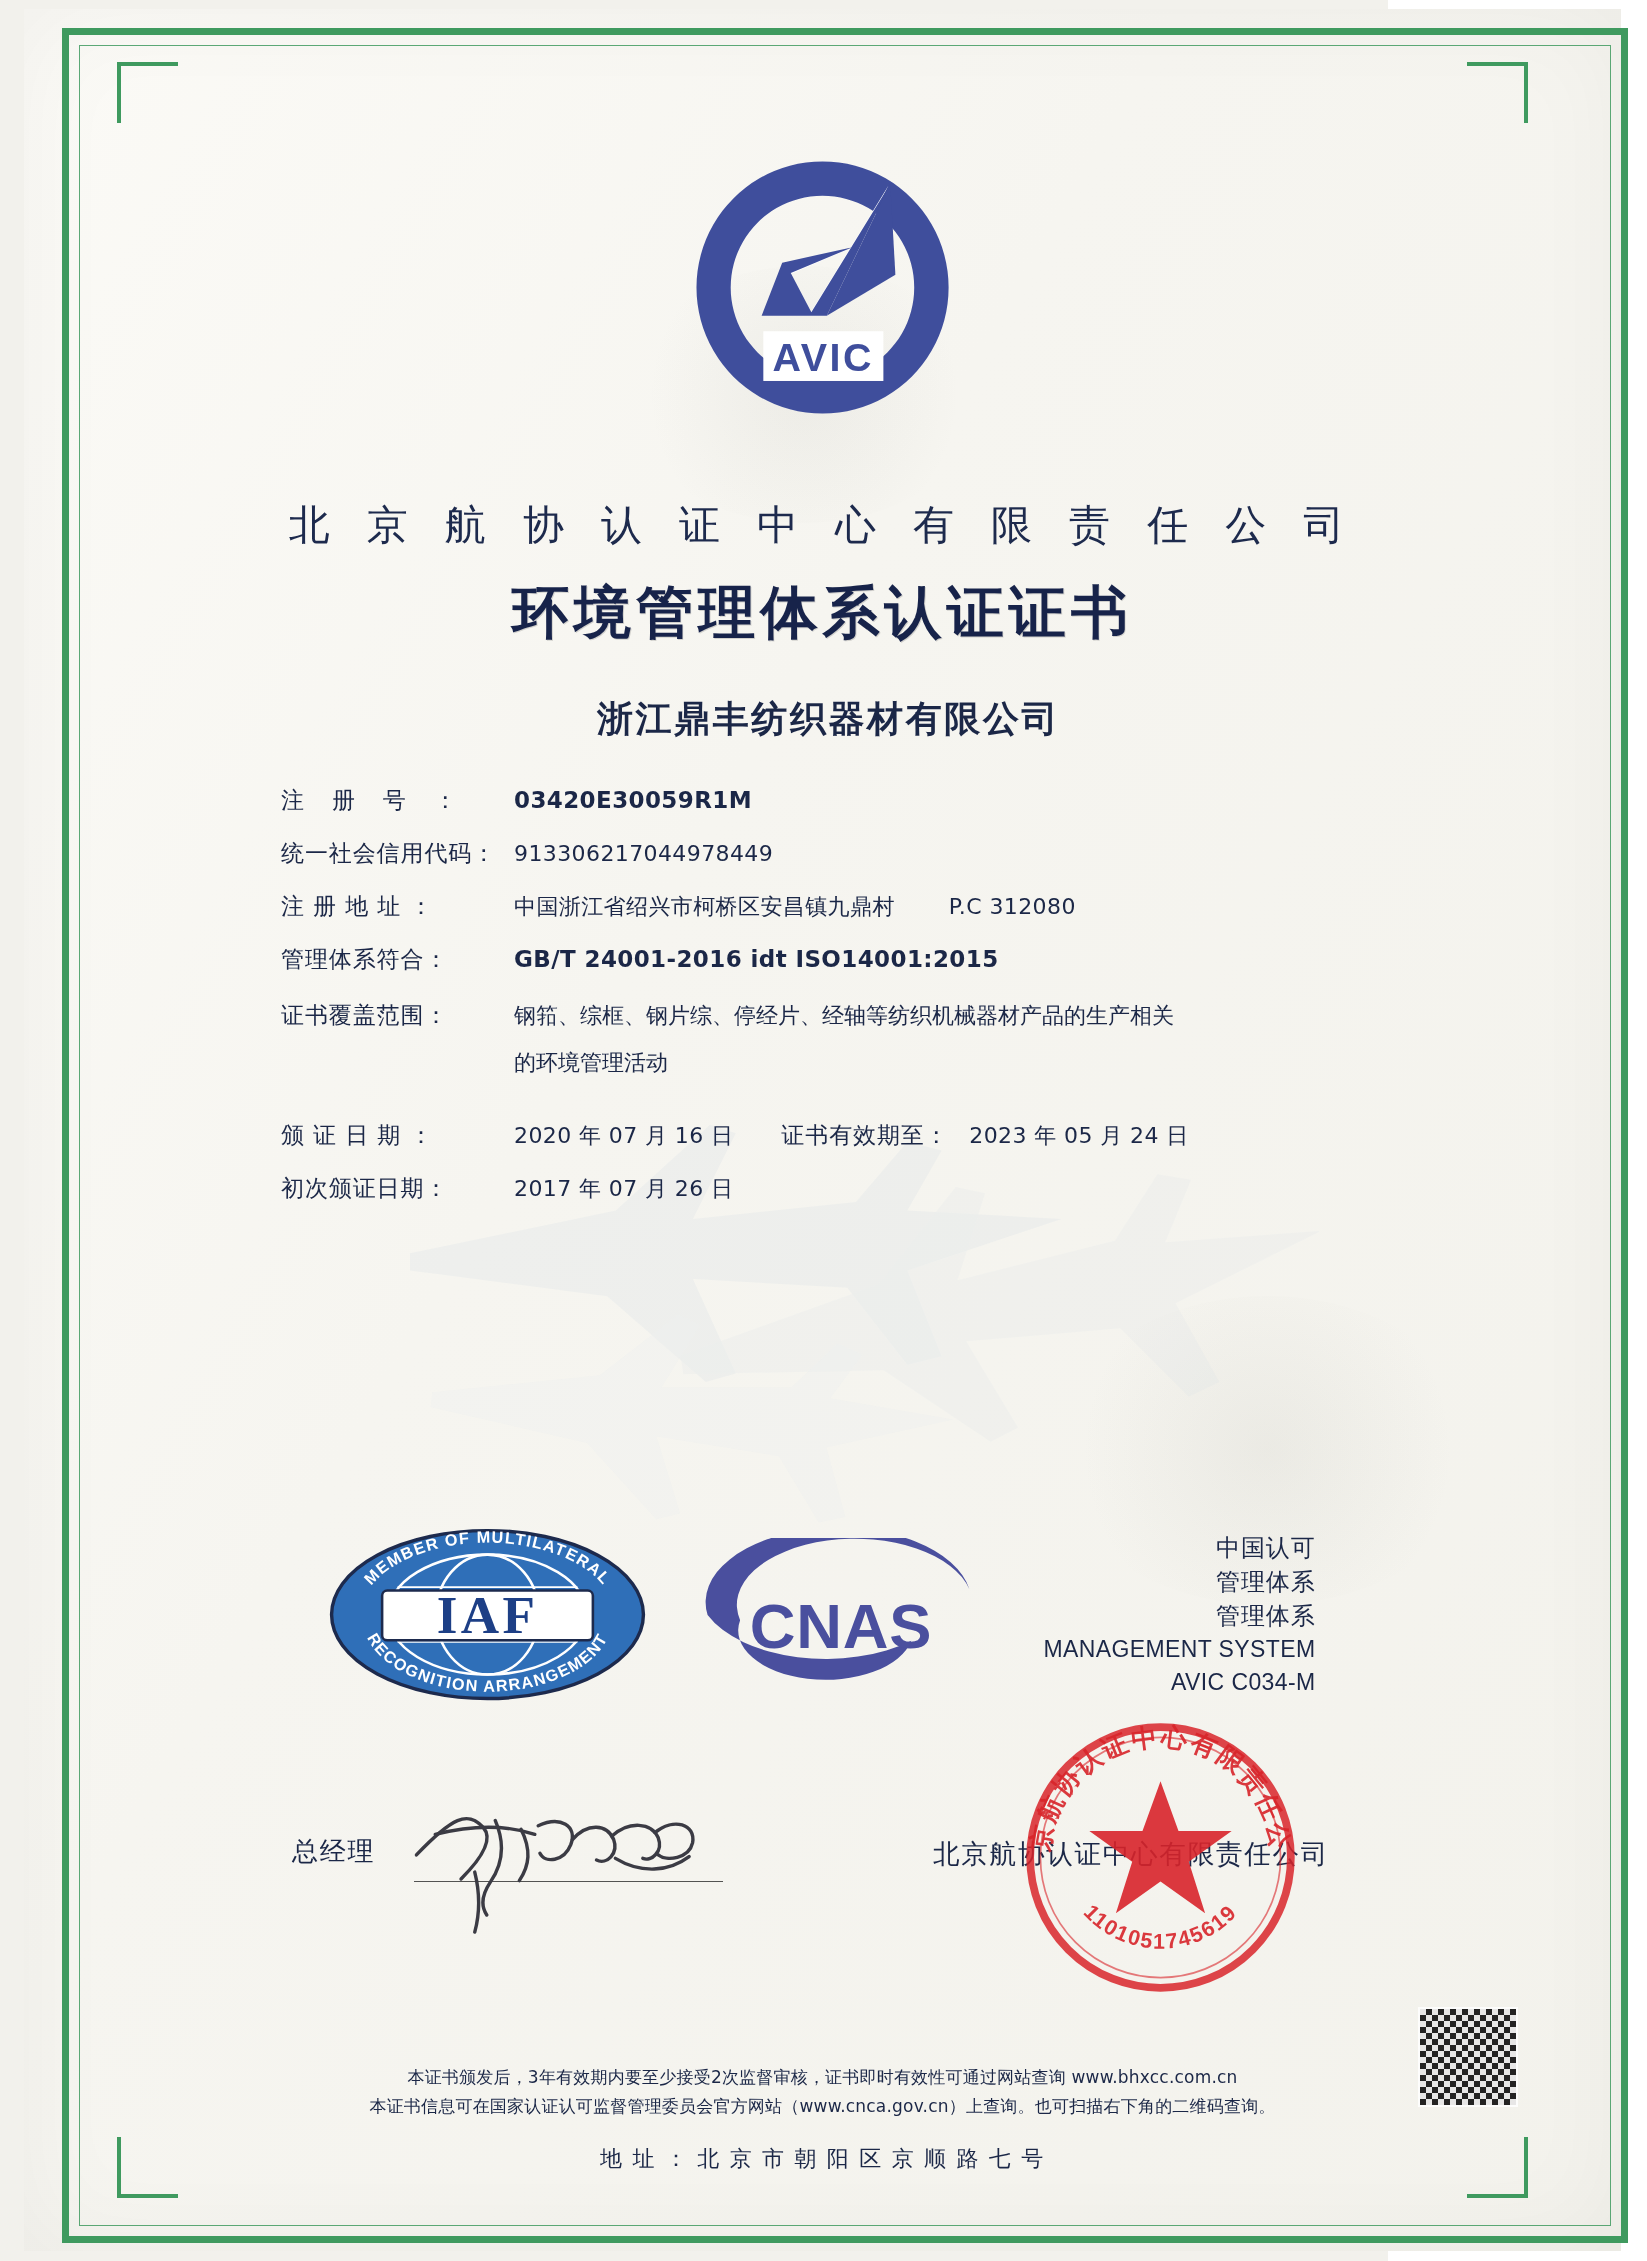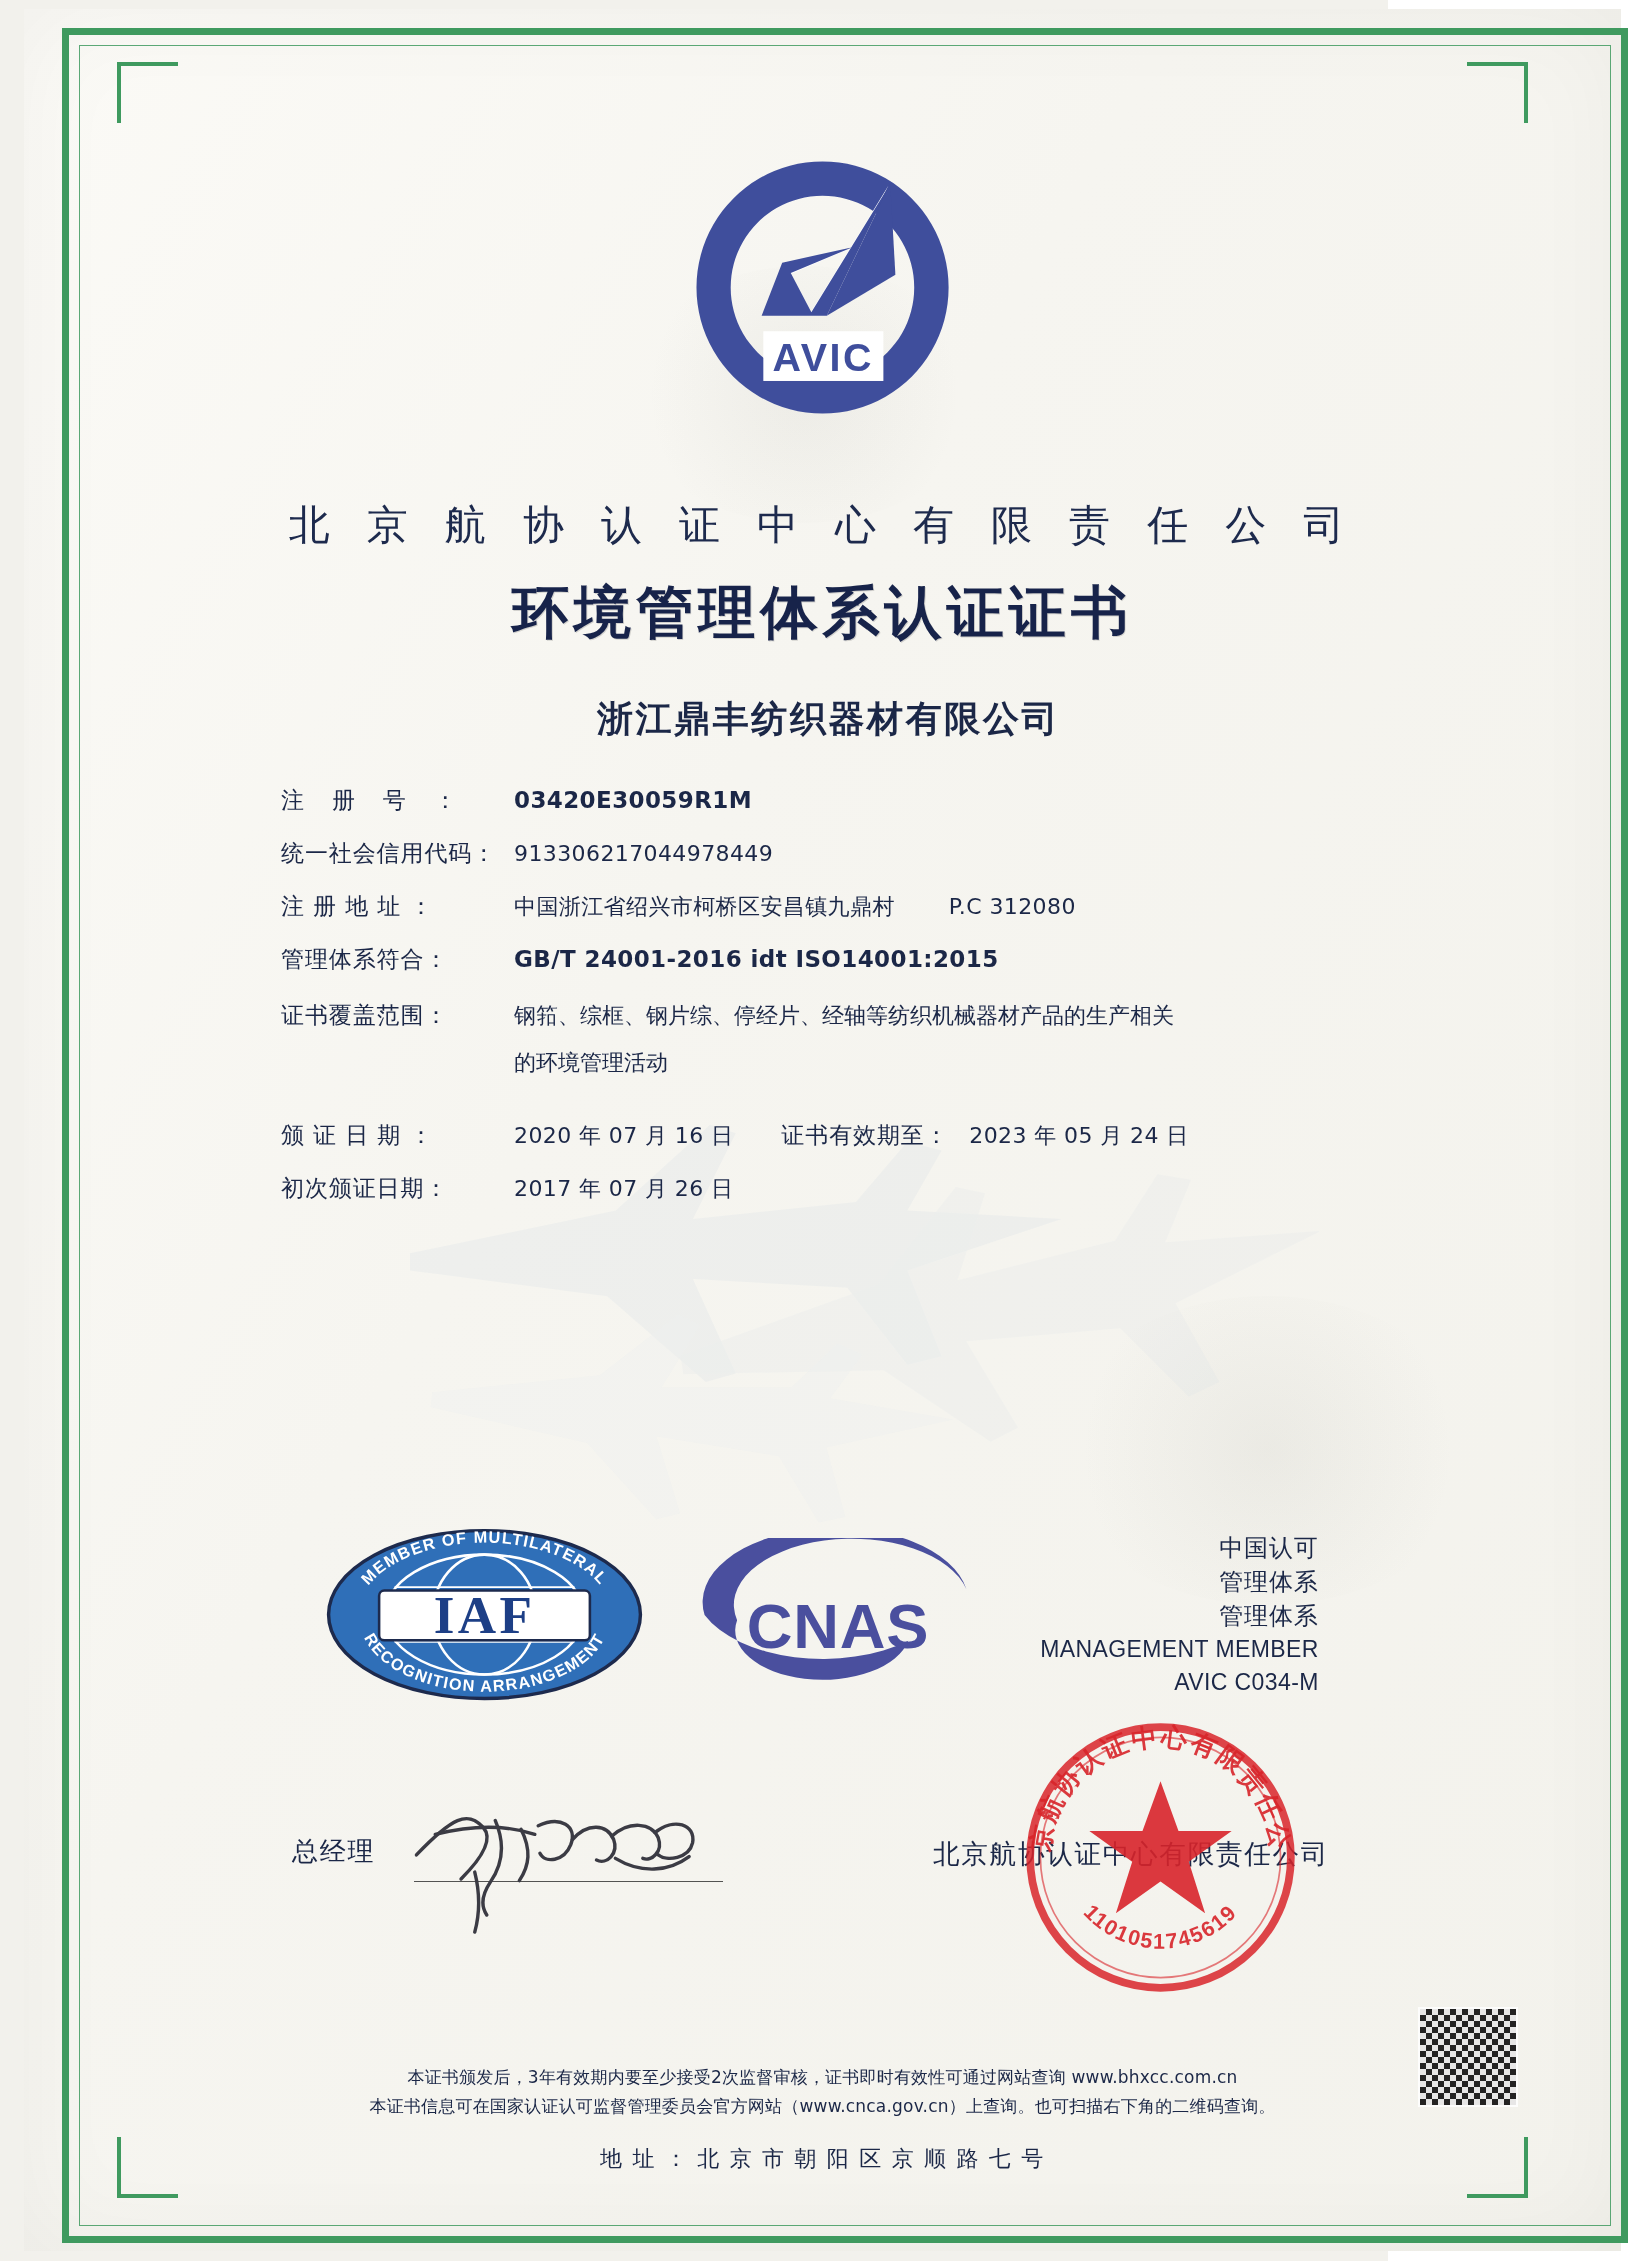--- a/index.html
+++ b/index.html
@@ -378,21 +378,21 @@
 
       <svg width="283" height="154" viewBox="0 0 330 180">
         <path d="M12 90 A150 84 0 0 1 318 60 A118 66 0 0 0 50 96 A92 52 0 0 0 250 120 A150 84 0 0 1 12 90 Z" fill="#4a4f9e"></path>
         <text x="168" y="128" text-anchor="middle" font-family="Liberation Sans, sans-serif" font-size="74" font-weight="700" fill="#4a4f9e" letter-spacing="1">CNAS</text>
       </svg>
 
       <div class="cnas-text">
         <div>中国认可</div>
         <div>管理体系</div>
         <div>管理体系</div>
-        <div class="en">MANAGEMENT MEMBER</div>
+        <div class="en">MANAGEMENT SYSTEM</div>
         <div class="en">AVIC C034-M</div>
       </div>
     </div>
 
     <div class="sig-label">总经理</div>
     <div class="sig-line"></div>
     <svg class="signature" viewBox="0 0 400 190">
       <g fill="none" stroke="#3b3b44" stroke-width="4" stroke-linecap="round">
         <path d="M18 92 C60 48, 78 40, 96 60 C110 76, 86 104, 70 120"></path>
         <path d="M40 68 C80 58, 120 56, 156 68"></path>

